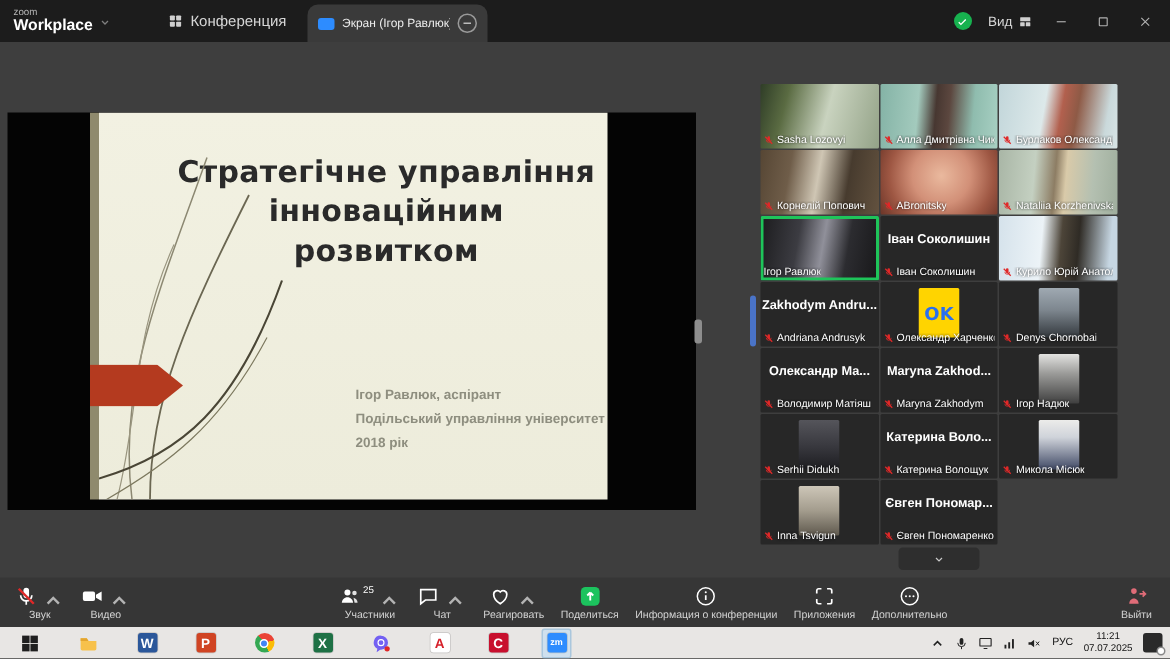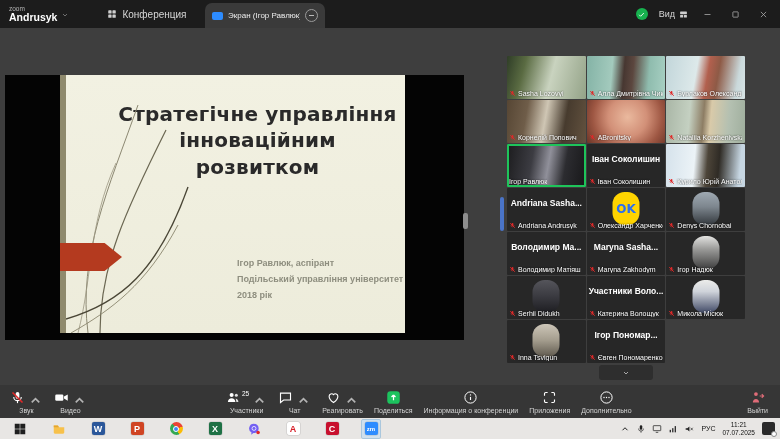--- a/index.html
+++ b/index.html
@@ -41,21 +41,21 @@
   .decor{position:absolute;left:0;top:0;z-index:1;}
   .divider-handle{position:absolute;left:463px;top:185px;width:5px;height:16px;background:#8d8d8d;border-radius:2px;}
   .grid-scrollbar{position:absolute;left:500px;top:169px;width:4px;height:34px;background:#4a74c8;border-radius:2px;}
   
   .pgrid{position:absolute;left:507px;top:28px;width:238px;display:grid;
     grid-template-columns:repeat(3,1fr);grid-auto-rows:43px;gap:1px;}
   .tile{position:relative;background:#272727;overflow:hidden;border-radius:1px;}
   .tile.active{box-shadow:inset 0 0 0 2px #1ec45a;}
   .center-name{position:absolute;left:0;right:0;top:10px;text-align:center;font-size:8.5px;
     font-weight:bold;color:#fff;white-space:nowrap;overflow:hidden;}
-  .avatar{position:absolute;left:50%;top:4px;transform:translateX(-50%);width:27px;height:33px;border-radius:12px;}
+  .avatar{position:absolute;left:50%;top:4px;transform:translateX(-50%);width:27px;height:33px;border-radius:1px;}
   .avatar.ok{background:#ffd400;color:#2a6ff0;font-weight:bold;font-size:12px;display:flex;
     align-items:center;justify-content:center;font-family:"DejaVu Sans",sans-serif;}
   .tile-label{position:absolute;left:2px;bottom:2px;display:flex;align-items:center;gap:2px;
     font-size:7px;color:#fff;text-shadow:0 0 2px rgba(0,0,0,.9);max-width:74px;white-space:nowrap;overflow:hidden;}
   .mini-icn svg{width:7px;height:7px;}
   .grid-collapse{position:absolute;left:599px;top:337px;width:54px;height:15px;background:#2e2e2e;
     border:none;border-radius:3px;display:flex;align-items:center;justify-content:center;cursor:pointer;}
   
   .toolbar{position:absolute;top:385px;left:0;width:780px;height:33px;background:#363636;
     display:flex;align-items:center;padding:0 10px;box-sizing:border-box;}
@@ -89,21 +89,21 @@
   .notif::after{content:"";position:absolute;right:-2px;bottom:-2px;width:6px;height:6px;
     border-radius:50%;background:#fff;border:1px solid #888;box-sizing:border-box;}
 </style>
 </head>
 <body>
 
 <header class="titlebar">
   <div class="logo">
     <span class="logo-stack">
       <span class="logo-top">zoom</span>
-      <span class="logo-main">Andrusyk</span>
+      <span class="logo-main">Workplace</span>
     </span>
     <span class="icn logo-chev">
       <svg width="8" height="8" viewBox="0 0 24 24" fill="none" stroke="#aaa" stroke-width="2.5">
           <path d="M6 9l6 6 6-6"></path>
         </svg>
     </span>
   </div>
   <div class="menu-conf">
     <span class="icn">
       <svg width="10" height="10" viewBox="0 0 24 24" fill="#cfcfcf">
@@ -278,21 +278,21 @@
             <svg viewBox="0 0 24 24">
               <path d="M12 3a3 3 0 0 1 3 3v5a3 3 0 0 1-6 0V6a3 3 0 0 1 3-3z" fill="#e02828"></path>
               <path d="M6.5 11a5.5 5.5 0 0 0 11 0" stroke="#e02828" fill="none" stroke-width="2"></path>
               <path d="M4 4l16 16" stroke="#e02828" stroke-width="3"></path>
             </svg>
           </span>
           <span>Курило Юрій Анатол...</span>
         </div>
       </div>
       <div class="tile">
-        <div class="center-name">Andriana Sasha...</div>
+        <div class="center-name">Zakhodym Andru...</div>
         <div class="tile-label">
           <span class="icn mini-icn">
             <svg viewBox="0 0 24 24">
               <path d="M12 3a3 3 0 0 1 3 3v5a3 3 0 0 1-6 0V6a3 3 0 0 1 3-3z" fill="#e02828"></path>
               <path d="M6.5 11a5.5 5.5 0 0 0 11 0" stroke="#e02828" fill="none" stroke-width="2"></path>
               <path d="M4 4l16 16" stroke="#e02828" stroke-width="3"></path>
             </svg>
           </span>
           <span>Andriana Andrusyk</span>
         </div>
@@ -317,34 +317,34 @@
             <svg viewBox="0 0 24 24">
               <path d="M12 3a3 3 0 0 1 3 3v5a3 3 0 0 1-6 0V6a3 3 0 0 1 3-3z" fill="#e02828"></path>
               <path d="M6.5 11a5.5 5.5 0 0 0 11 0" stroke="#e02828" fill="none" stroke-width="2"></path>
               <path d="M4 4l16 16" stroke="#e02828" stroke-width="3"></path>
             </svg>
           </span>
           <span>Denys Chornobai</span>
         </div>
       </div>
       <div class="tile">
-        <div class="center-name">Володимир Ма...</div>
+        <div class="center-name">Олександр Ма...</div>
         <div class="tile-label">
           <span class="icn mini-icn">
             <svg viewBox="0 0 24 24">
               <path d="M12 3a3 3 0 0 1 3 3v5a3 3 0 0 1-6 0V6a3 3 0 0 1 3-3z" fill="#e02828"></path>
               <path d="M6.5 11a5.5 5.5 0 0 0 11 0" stroke="#e02828" fill="none" stroke-width="2"></path>
               <path d="M4 4l16 16" stroke="#e02828" stroke-width="3"></path>
             </svg>
           </span>
           <span>Володимир Матіяш</span>
         </div>
       </div>
       <div class="tile">
-        <div class="center-name">Maryna Sasha...</div>
+        <div class="center-name">Maryna Zakhod...</div>
         <div class="tile-label">
           <span class="icn mini-icn">
             <svg viewBox="0 0 24 24">
               <path d="M12 3a3 3 0 0 1 3 3v5a3 3 0 0 1-6 0V6a3 3 0 0 1 3-3z" fill="#e02828"></path>
               <path d="M6.5 11a5.5 5.5 0 0 0 11 0" stroke="#e02828" fill="none" stroke-width="2"></path>
               <path d="M4 4l16 16" stroke="#e02828" stroke-width="3"></path>
             </svg>
           </span>
           <span>Maryna Zakhodym</span>
         </div>
@@ -369,21 +369,21 @@
             <svg viewBox="0 0 24 24">
               <path d="M12 3a3 3 0 0 1 3 3v5a3 3 0 0 1-6 0V6a3 3 0 0 1 3-3z" fill="#e02828"></path>
               <path d="M6.5 11a5.5 5.5 0 0 0 11 0" stroke="#e02828" fill="none" stroke-width="2"></path>
               <path d="M4 4l16 16" stroke="#e02828" stroke-width="3"></path>
             </svg>
           </span>
           <span>Serhii Didukh</span>
         </div>
       </div>
       <div class="tile">
-        <div class="center-name">Участники Воло...</div>
+        <div class="center-name">Катерина Воло...</div>
         <div class="tile-label">
           <span class="icn mini-icn">
             <svg viewBox="0 0 24 24">
               <path d="M12 3a3 3 0 0 1 3 3v5a3 3 0 0 1-6 0V6a3 3 0 0 1 3-3z" fill="#e02828"></path>
               <path d="M6.5 11a5.5 5.5 0 0 0 11 0" stroke="#e02828" fill="none" stroke-width="2"></path>
               <path d="M4 4l16 16" stroke="#e02828" stroke-width="3"></path>
             </svg>
           </span>
           <span>Катерина Волощук</span>
         </div>
@@ -408,21 +408,21 @@
             <svg viewBox="0 0 24 24">
               <path d="M12 3a3 3 0 0 1 3 3v5a3 3 0 0 1-6 0V6a3 3 0 0 1 3-3z" fill="#e02828"></path>
               <path d="M6.5 11a5.5 5.5 0 0 0 11 0" stroke="#e02828" fill="none" stroke-width="2"></path>
               <path d="M4 4l16 16" stroke="#e02828" stroke-width="3"></path>
             </svg>
           </span>
           <span>Inna Tsvigun</span>
         </div>
       </div>
       <div class="tile">
-        <div class="center-name">Ігор Пономар...</div>
+        <div class="center-name">Євген Пономар...</div>
         <div class="tile-label">
           <span class="icn mini-icn">
             <svg viewBox="0 0 24 24">
               <path d="M12 3a3 3 0 0 1 3 3v5a3 3 0 0 1-6 0V6a3 3 0 0 1 3-3z" fill="#e02828"></path>
               <path d="M6.5 11a5.5 5.5 0 0 0 11 0" stroke="#e02828" fill="none" stroke-width="2"></path>
               <path d="M4 4l16 16" stroke="#e02828" stroke-width="3"></path>
             </svg>
           </span>
           <span>Євген Пономаренко</span>
         </div>

